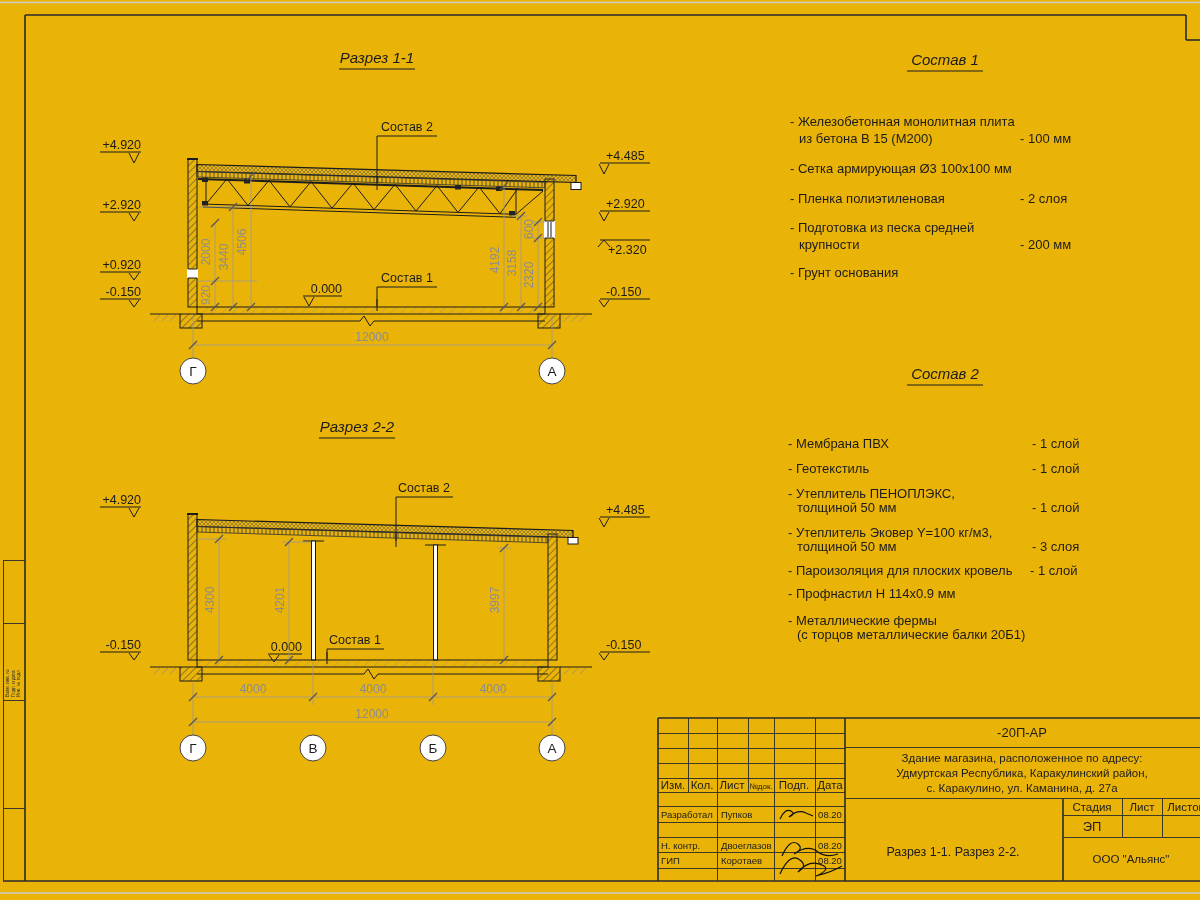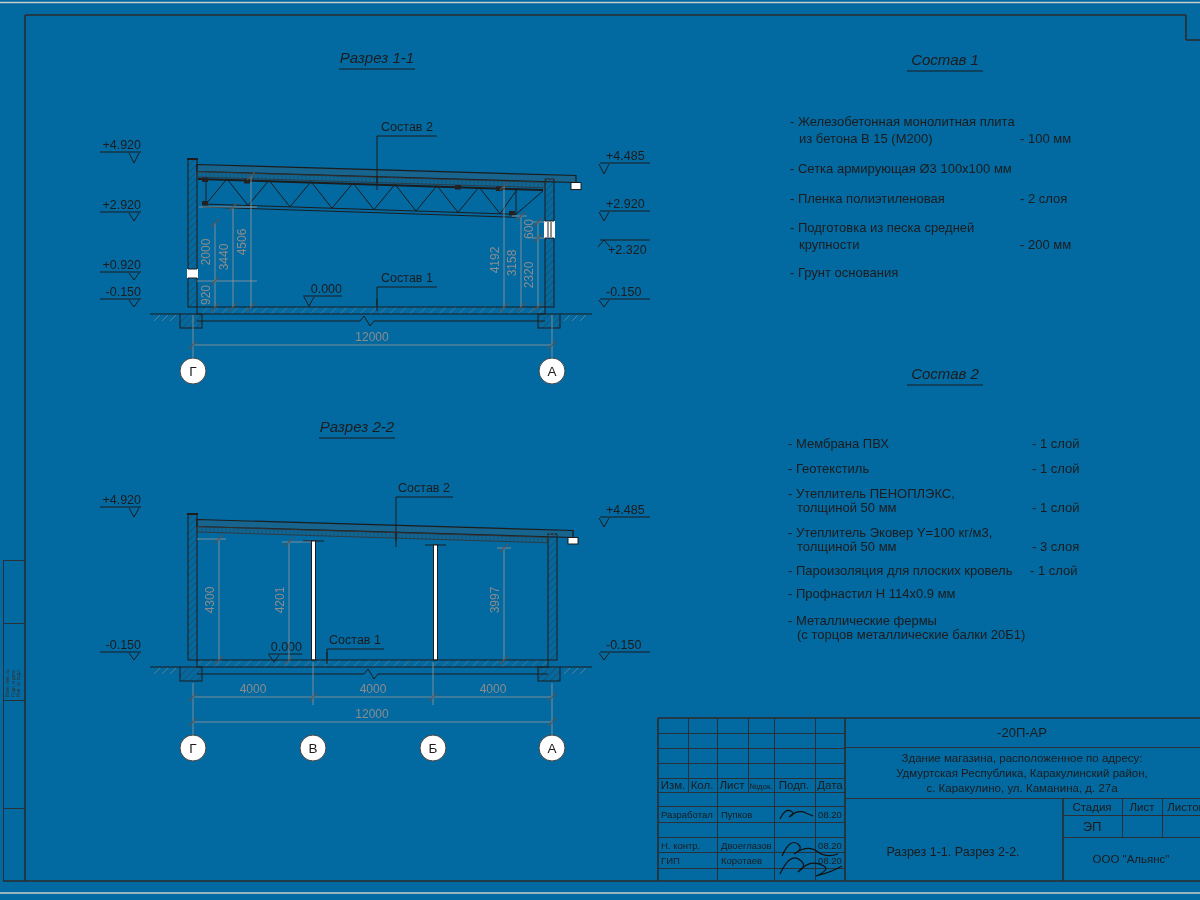--- a/index.html
+++ b/index.html
@@ -1,16 +1,16 @@
 <!DOCTYPE html>
 <html><head>
 <meta charset="utf-8">
 <style>
   html,body { margin:0; padding:0; background:#fff; }
-  .page { position:relative; width:1200px; height:900px; background:#0369a1; overflow:hidden;
+  .page { position:relative; width:1200px; height:900px; background:#eab308; overflow:hidden;
           font-family:"Liberation Sans", sans-serif; }
   svg text { font-family:"Liberation Sans", sans-serif; fill:#1c1c1c; }
   .ttl  { font-size:15px; font-style:italic; }
   .itm  { font-size:13px; }
   .elev { font-size:12.5px; }
   .dim  { font-size:12px; fill:#8c8c8c; }
   .axis { font-size:13.5px; }
   .lbl  { font-size:12.5px; }
   .tbh  { font-size:11.5px; }
   .tbsm { font-size:9.5px; }

